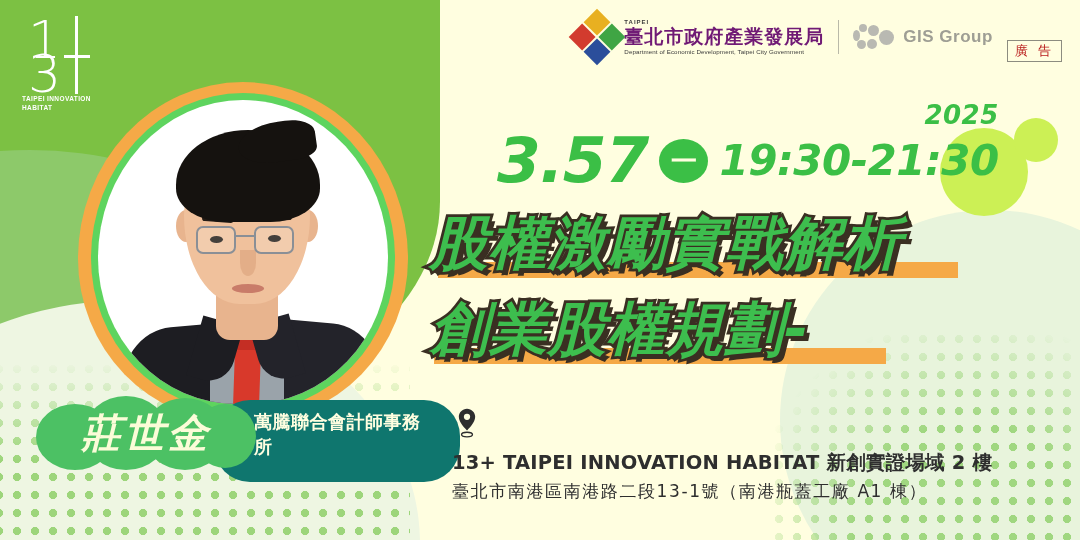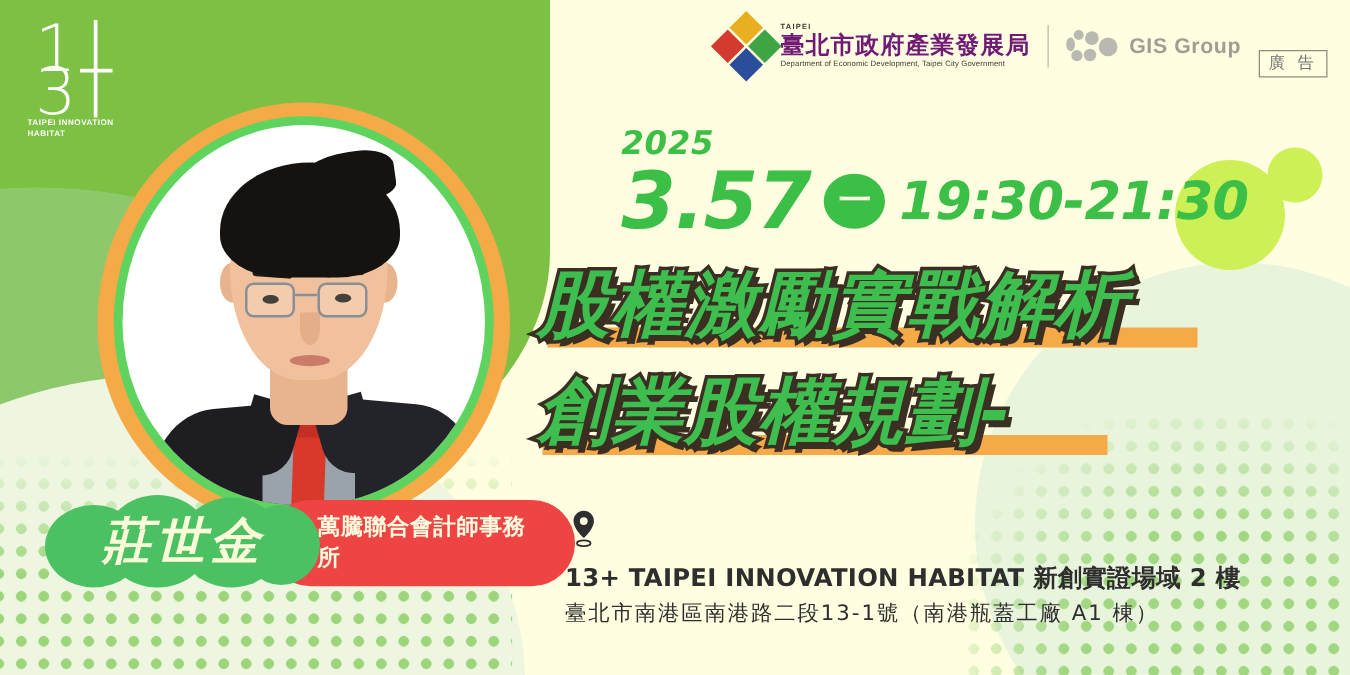--- a/index.html
+++ b/index.html
@@ -130,21 +130,21 @@
   .tpe-text .en { font-size:6.2px; color:#3a3a3a; letter-spacing:.1px; margin-top:1px; }
 
   .divider-v { width:1px; height:34px; background:#b9b9a8; }
 
   .gis { display:flex; align-items:center; gap:8px;justify-content:flex-end; }
   .gis-mark { position:relative; width:42px; height:30px; }
   .gis-mark span { position:absolute; border-radius:50%; background:#b9b9b2; }
   .gis-name { font-size:17px; font-weight:700; color:#9e9e94; letter-spacing:.5px; }
   .ad-box {
     border:1.4px solid #8c8c80; padding:2px 7px;
-    font-size:13px; color:#737373; letter-spacing:3px;
+    font-size:13px; color:#b91c1c; letter-spacing:3px;
     font-family:"DejaVu Sans",sans-serif; line-height:16px;margin-top:28px;
   }
 
   
   .portrait-wrap { position:absolute; left:78px; top:82px; width:330px; height:350px; }
   .ring-orange {
     position:absolute; left:0; top:0; width:330px; height:340px;
     border-radius:50% 50% 48% 48% / 52% 52% 48% 48%;
     background:#F5A947;
   }
@@ -217,20 +217,21 @@
     position:absolute; left:158px; top:218px; width:42px; height:62px;
     background:#23232A; transform:rotate(-16deg); border-radius:0 0 0 26px;
   }
 
   
   .date-block { position:absolute; left:497px; top:100px; }
   .year {
     font-size:26px; font-weight:700; font-style:italic;
     color:#3BBF46; letter-spacing:.5px;
     font-family:"DejaVu Sans",sans-serif;
+    text-align:right;
   }
   .date-row { display:flex; align-items:center; gap:11px; margin-top:-2px; }
   .date-big {
     font-size:63px; font-weight:700; font-style:italic; line-height:66px;
     color:#3BBF46; letter-spacing:-1px;
     font-family:"DejaVu Sans",sans-serif;
   }
   .day-badge {
     width:49px; height:44px; background:#3BBF46; border-radius:50%;
     display:flex; align-items:center; justify-content:center;
@@ -262,22 +263,22 @@
     white-space:nowrap;
     -webkit-text-stroke:5.5px #3A2F22;
     paint-order:stroke fill;
     text-shadow:5px 5px 0 #3A2F22;
   }
 
   
   .speaker { position:absolute; left:18px; top:396px; height:76px; }
   .speaker-role {
     position:absolute; left:196px; top:4px;
-    background:#ef4444; color:#FFFEE0;
-    border-radius:36px; padding:9px 22px 10px 40px;
+    background:#0f766e; color:#FFFEE0;
+    border-radius:36px; padding:9px 22px 23px 40px;
     min-width:246px;
   }
   .speaker-role div {
     font-family:"DejaVu Sans",sans-serif;
     font-size:18px; font-weight:700; line-height:25px; letter-spacing:.5px;
   }
   .speaker-name-blob {
     position:absolute; left:18px; top:0;
     width:220px; height:74px;
     display:flex; align-items:center; justify-content:center;

